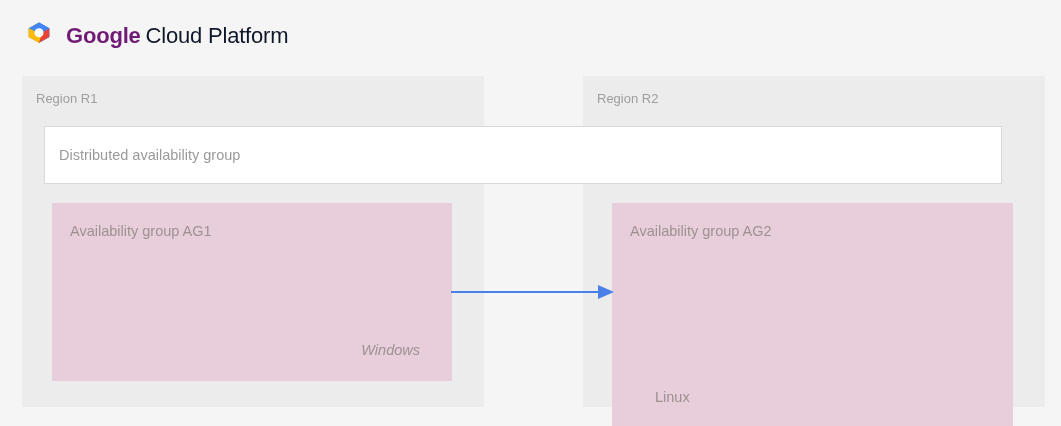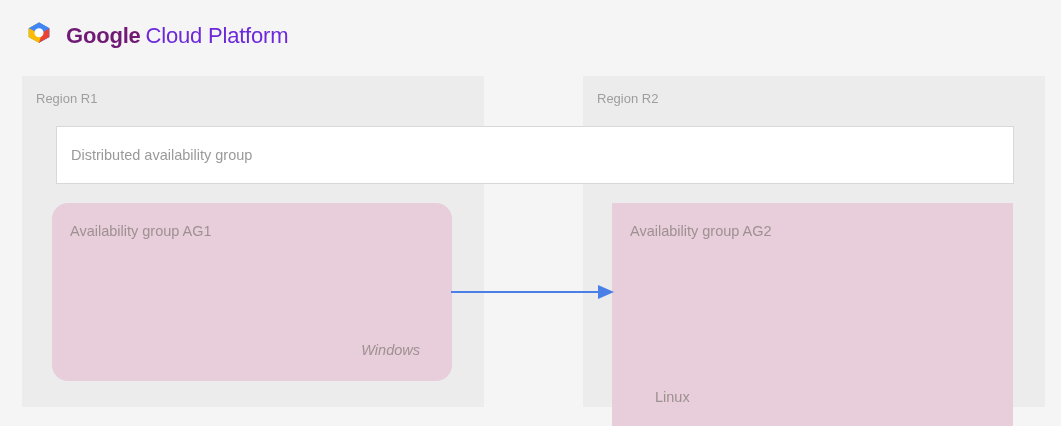--- a/index.html
+++ b/index.html
@@ -41,21 +41,21 @@
     font-size: 22px;
     letter-spacing: -0.2px;
     white-space: nowrap;
     line-height: 1;
   }
   .brand-google {
     color: #701a75;
     font-weight: bold;
   }
   .brand-rest {
-    color: #6d28d9;
+    color: #0f172a;
     font-weight: normal;
     margin-left: 5px;
   }
 
   
   .region {
     position: absolute;
     background: #ececec;
   }
   .region-r1 {
@@ -75,21 +75,21 @@
     left: 14px;
     top: 15px;
     font-size: 13px;
     color: #9e9e9e;
     white-space: nowrap;
   }
 
   
   .dag-box {
     position: absolute;
-    left: 56px;
+    left: 44px;
     top: 126px;
     width: 958px;
     height: 58px;
     background: #ffffff;
     border: 1px solid #d8d8d8;
     box-sizing: border-box;
   }
   .dag-label {
     position: absolute;
     left: 14px;
@@ -104,21 +104,20 @@
   .ag-box {
     position: absolute;
     background: #e9cede;
     background: #e8cdda;
   }
   .ag-box-1 {
     left: 52px;
     top: 203px;
     width: 400px;
     height: 178px;
-    border-radius: 16px;
   }
   .ag-box-2 {
     left: 612px;
     top: 203px;
     width: 401px;
     height: 225px;
   }
   .ag-title {
     position: absolute;
     left: 18px;

